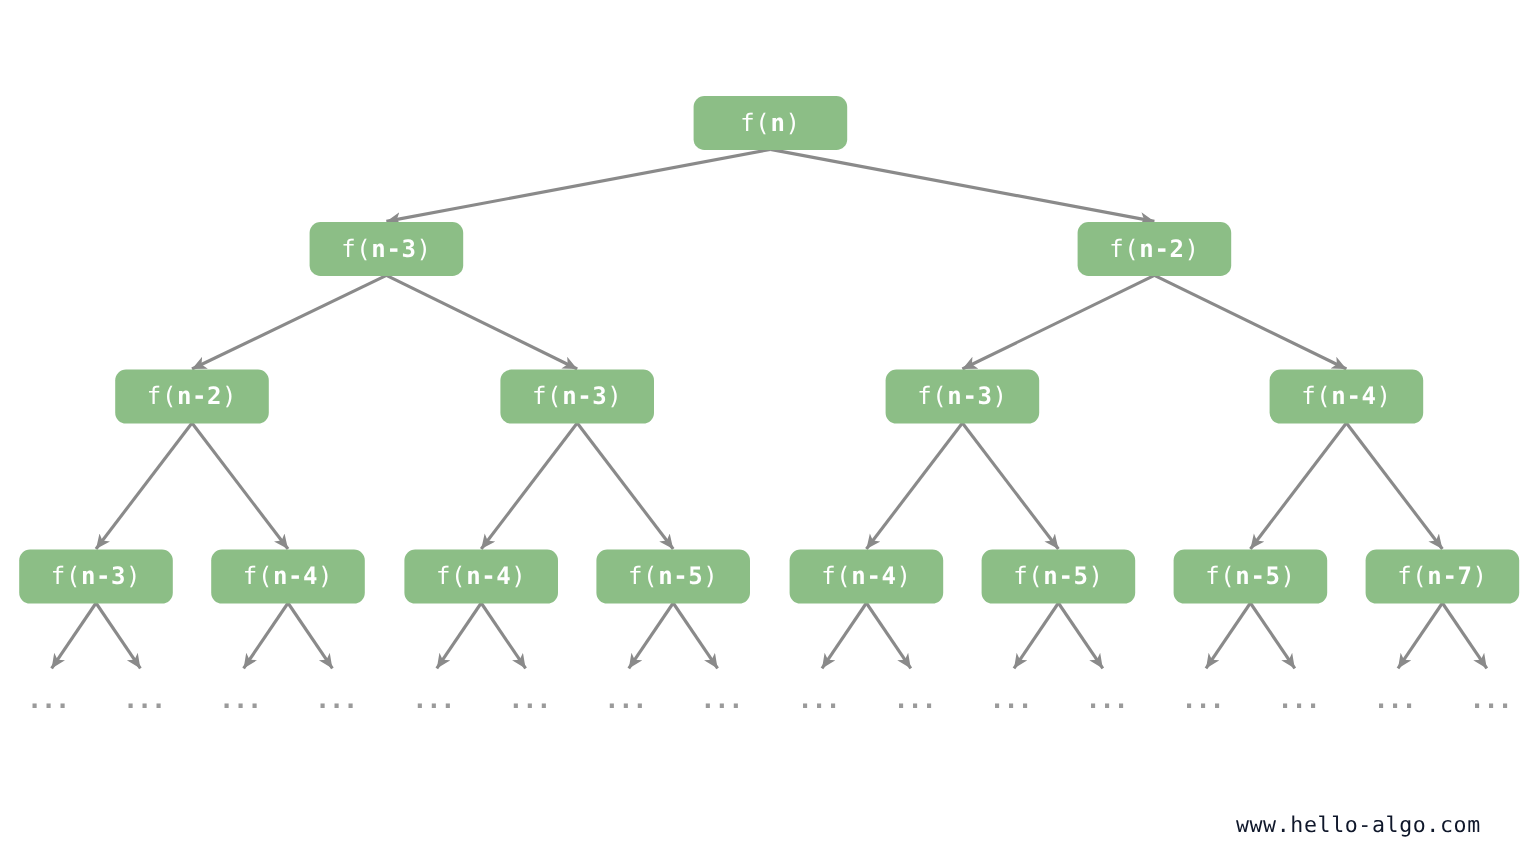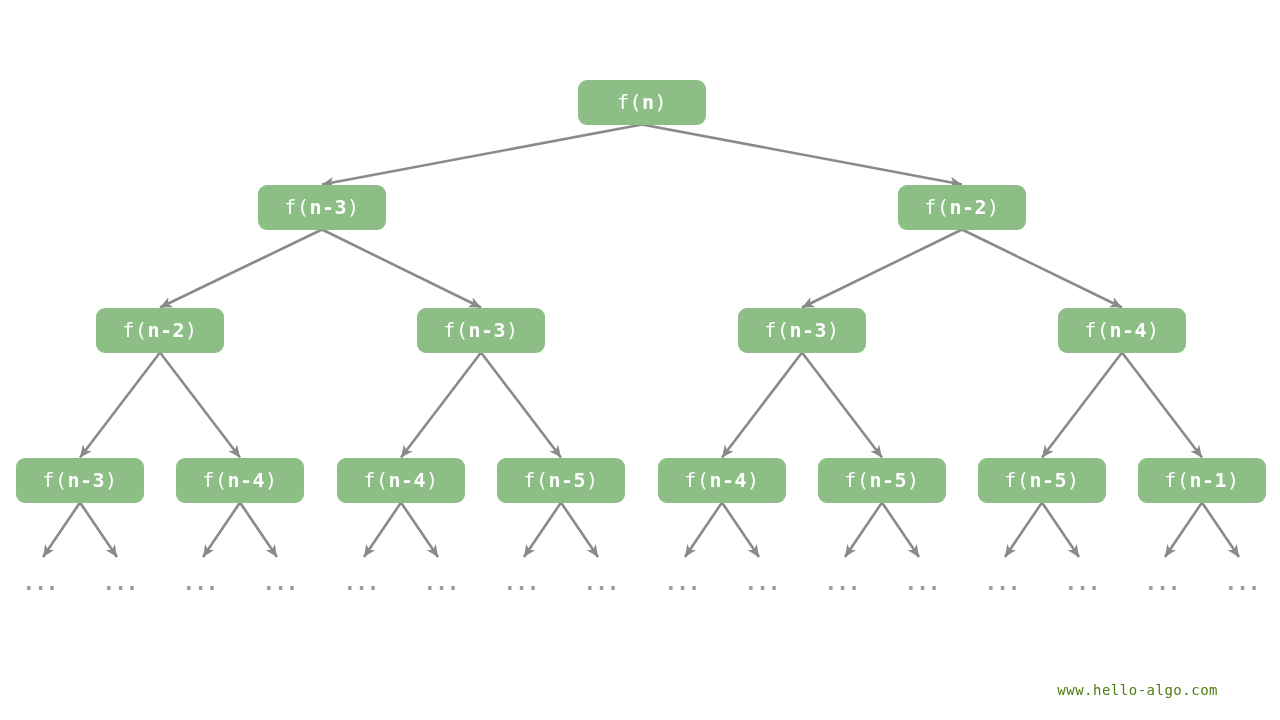--- a/index.html
+++ b/index.html
@@ -46,25 +46,25 @@
     justify-content: center;
     font-size: 21px;
     font-weight: 700;
     letter-spacing: -1px;
     line-height: 14px;
     color: #9a9a9a;
     user-select: none;
   }
   .watermark {
     position: absolute;
-    right: 62px;
+    right: 46px;
     bottom: 22px;
-    font-size: 14px;
+    font-size: 18px;
     letter-spacing: 0.5px;
-    color: #4d7c0f;
+    color: #0f172a;
   }
 </style>
 </head>
 <body>
 
 <div id="canvas">
   <svg id="edges" viewBox="0 0 1280 720" xmlns="http://www.w3.org/2000/svg">
       <defs>
         <marker id="arrowhead" markerUnits="userSpaceOnUse" markerWidth="16" markerHeight="14" refX="12" refY="5.5" orient="auto">
           <path d="M0,0 L12,5.5 L0,11 L3.2,5.5 Z" fill="#8a8a8a"></path>
@@ -167,21 +167,21 @@
       <span class="part-bold">n-5</span>
       <span class="part-regular">)</span>
     </div>
     <div class="tree-node" style="left: 978px; top: 457.5px; background: rgb(140, 190, 134); color: rgb(255, 255, 255);">
       <span class="part-regular">f(</span>
       <span class="part-bold">n-5</span>
       <span class="part-regular">)</span>
     </div>
     <div class="tree-node" style="left: 1138px; top: 457.5px; background: rgb(140, 190, 134); color: rgb(255, 255, 255);">
       <span class="part-regular">f(</span>
-      <span class="part-bold">n-1</span>
+      <span class="part-bold">n-7</span>
       <span class="part-regular">)</span>
     </div>
     <div class="ellipsis" style="left: 12px; top: 576px; color: rgb(154, 154, 154);">...</div>
     <div class="ellipsis" style="left: 92px; top: 576px; color: rgb(154, 154, 154);">...</div>
     <div class="ellipsis" style="left: 172px; top: 576px; color: rgb(154, 154, 154);">...</div>
     <div class="ellipsis" style="left: 252px; top: 576px; color: rgb(154, 154, 154);">...</div>
     <div class="ellipsis" style="left: 333px; top: 576px; color: rgb(154, 154, 154);">...</div>
     <div class="ellipsis" style="left: 413px; top: 576px; color: rgb(154, 154, 154);">...</div>
     <div class="ellipsis" style="left: 493px; top: 576px; color: rgb(154, 154, 154);">...</div>
     <div class="ellipsis" style="left: 573px; top: 576px; color: rgb(154, 154, 154);">...</div>

